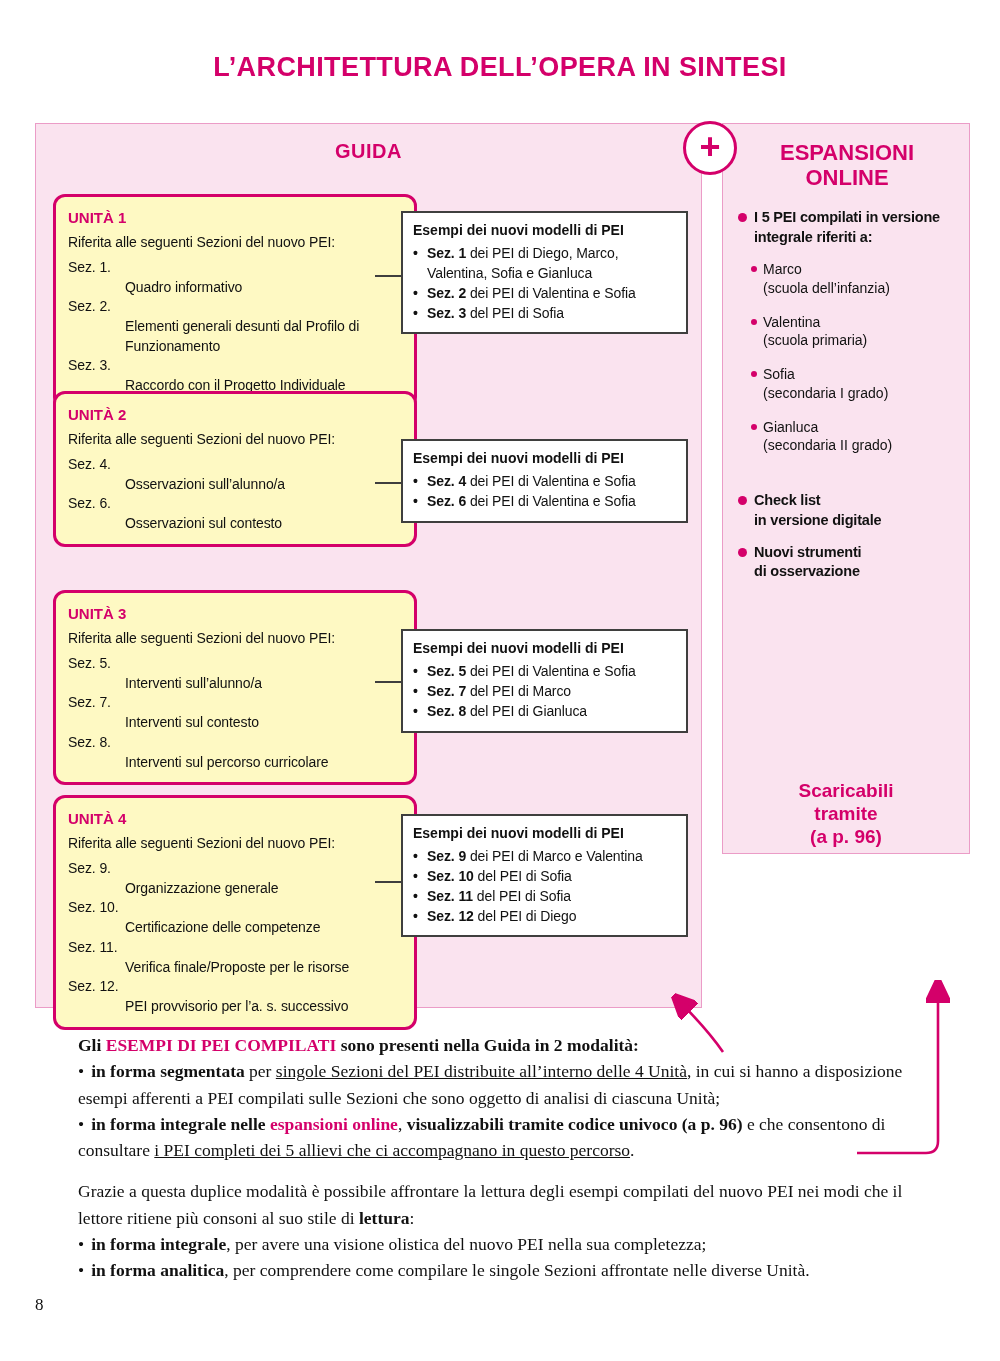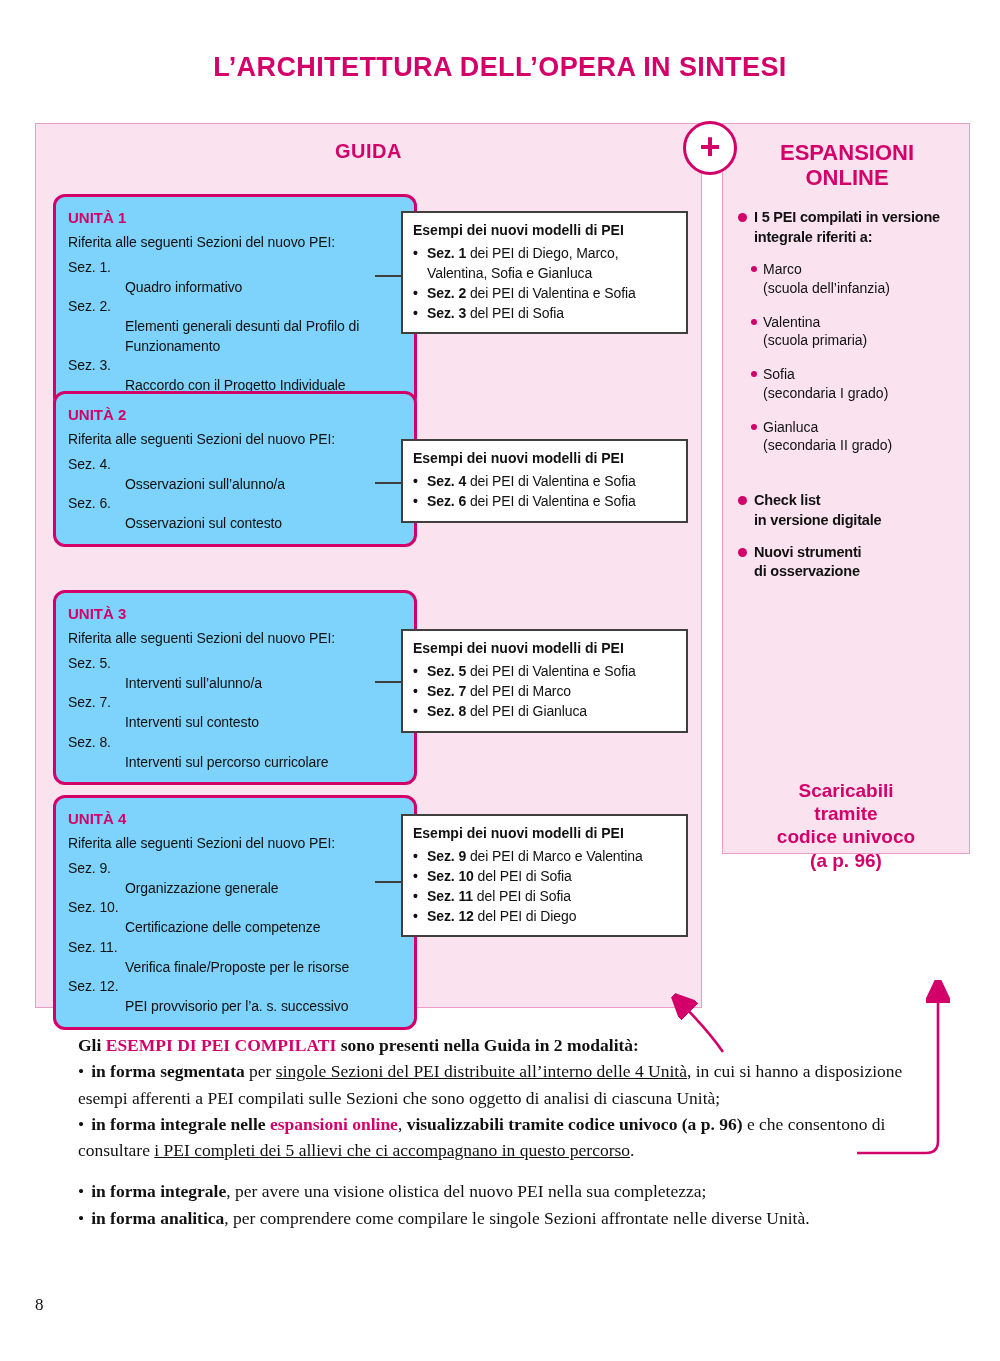--- a/index.html
+++ b/index.html
@@ -30,21 +30,21 @@
   }
   
   .plus{
     position:absolute;left:683px;top:121px;width:54px;height:54px;border-radius:50%;
     background:#fff;border:3.5px solid var(--magenta,#d4006a);z-index:6;
     display:flex;align-items:center;justify-content:center;
     color:var(--magenta,#d4006a);font-size:36px;font-weight:bold;line-height:1;padding-bottom:3px;
   }
   
   .unit{
-    position:absolute;left:17px;width:364px;background:#7dd3fc;
+    position:absolute;left:17px;width:364px;background:#fef9c3;
     border:3px solid var(--magenta,#d4006a);border-radius:12px;
     padding:10px 8px 10px 12px;font-size:14px;line-height:1.4;letter-spacing:-.1px;
   }
   .unit h3{margin:0 0 5px;font-size:15px;font-weight:bold;color:var(--magenta,#d4006a);letter-spacing:0;}
   .unit .intro{margin:0 0 5px;}
   .sez{display:flex;}
   .sez-n{flex:none;width:57px;}
   .sez-t{flex:1;margin-top:20px;}
   .u1{top:70px;min-height:173px;}
   .u2{top:267px;min-height:143px;}
@@ -302,21 +302,20 @@
       <span class="dot big"></span>
       <div class="esp-body">
         <span class="block">Nuovi strumenti</span>
         <span class="block">di osservazione</span>
       </div>
     </div>
 
     <div class="download">
       <span class="block">Scaricabili</span>
       <span class="block">tramite</span>
-      <span class="block">codice univoco</span>
       <span class="block">(a p. 96)</span>
     </div>
   </aside>
 
   <svg class="arrows" width="1000" height="1361" viewBox="0 0 1000 1361">
     <defs>
       <marker id="ah" markerWidth="9" markerHeight="9" refX="6.5" refY="4.5" orient="auto">
         <path d="M0,0.5 L8.5,4.5 L0,8.5 Z" fill="#d4006a" style="fill:var(--magenta,#d4006a)"></path>
       </marker>
     </defs>
@@ -324,20 +323,21 @@
     <path d="M857,1153 L926,1153 Q938,1153 938,1141 L938,986" marker-end="url(#ah)"></path>
   </svg>
 
   <footer class="footer">
     <div class="fgroup">
       <p><span class="b">Gli </span><span class="m">ESEMPI DI PEI COMPILATI</span><span class="b"> sono presenti nella Guida in 2 modalità:</span></p>
       <p><span class="bul">•</span><span class="b">in forma segmentata</span><span> per </span><span class="u">singole Sezioni del PEI distribuite all’interno delle 4 Unità</span><span>, in cui si hanno a disposizione esempi afferenti a PEI compilati sulle Sezioni che sono oggetto di analisi di ciascuna Unità;</span></p>
       <p><span class="bul">•</span><span class="b">in forma integrale nelle </span><span class="m">espansioni online</span><span>, </span><span class="b">visualizzabili tramite codice univoco (a p. 96)</span><span> e che consentono di consultare </span><span class="u">i PEI completi dei 5 allievi che ci accompagnano in questo percorso</span><span>.</span></p>
     </div>
     <div class="fgroup">
+      <p><span>Grazie a questa duplice modalità è possibile affrontare la lettura degli esempi compilati del nuovo PEI nei modi che il lettore ritiene più consoni al suo stile di </span><span class="b">lettura</span><span>:</span></p>
       <p><span class="bul">•</span><span class="b">in forma integrale</span><span>, per avere una visione olistica del nuovo PEI nella sua completezza;</span></p>
       <p><span class="bul">•</span><span class="b">in forma analitica</span><span>, per comprendere come compilare le singole Sezioni affrontate nelle diverse Unità.</span></p>
     </div>
   </footer>
 
   <div class="pagenum">8</div>
 
 </div>
 
 </body></html>

